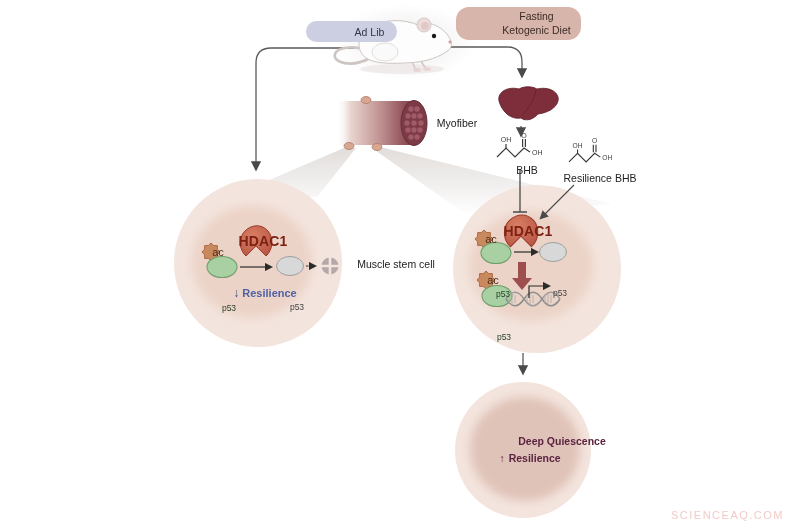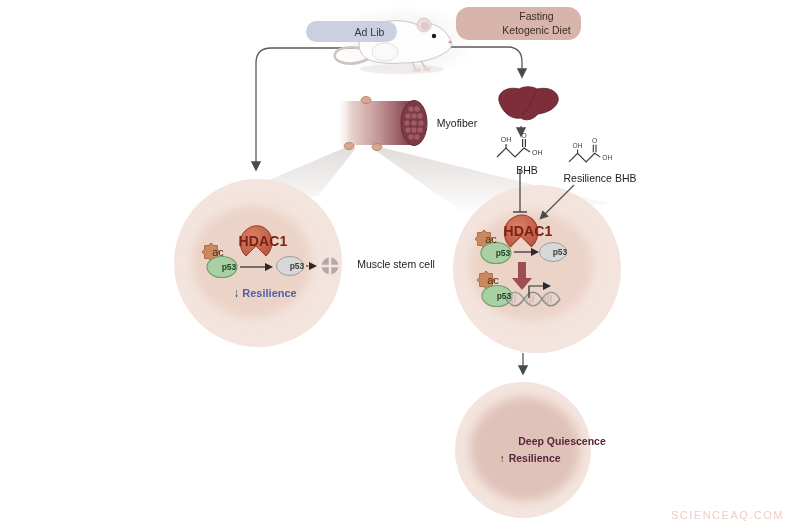--- a/index.html
+++ b/index.html
@@ -4,21 +4,21 @@
 <style>
   html,body{margin:0;padding:0;background:#fff;}
   .canvas{position:relative;width:800px;height:530px;background:#ffffff;overflow:hidden;
           font-family:"Liberation Sans",sans-serif;}
   svg.layer{position:absolute;left:0;top:0;}
 
   
   .lbl{position:absolute;transform:translate(-50%,-50%);white-space:nowrap;color:#222;padding-left:14px;}
   .caption{font-size:10.5px;}
   .hdac1-text{font-size:14px;font-weight:bold;color:#7c2113;letter-spacing:.2px;}
-  .p53-text{font-size:8.5px;font-weight:bold;color:#24422a;}
+  .p53-text{font-size:8.5px;font-weight:normal;color:#24422a;margin-top:41px;}
   .p53-text.inactive{color:#3f3f3f;}
   .ac-text{font-size:11px;font-weight:normal;color:#4b2a12;}
 
   .diet-box{position:absolute;display:flex;align-items:center;justify-content:center;
             border-radius:13px;font-size:10.5px;text-align:center;padding-left:36px;}
   .adlib-box{left:262px;top:21px;width:55px;height:21px;background:var(--ad-lib-box,#cbcfe1);color:#35354a;margin-left:44px;}
   .fasting-box{left:456px;top:7px;width:89px;height:33px;background:var(--fasting-box,#d7b5aa);
                color:#3d2b26;flex-direction:column;line-height:1.25;}
 
   .resilience{display:flex;gap:3px;align-items:center;font-weight:bold;font-size:11px;

